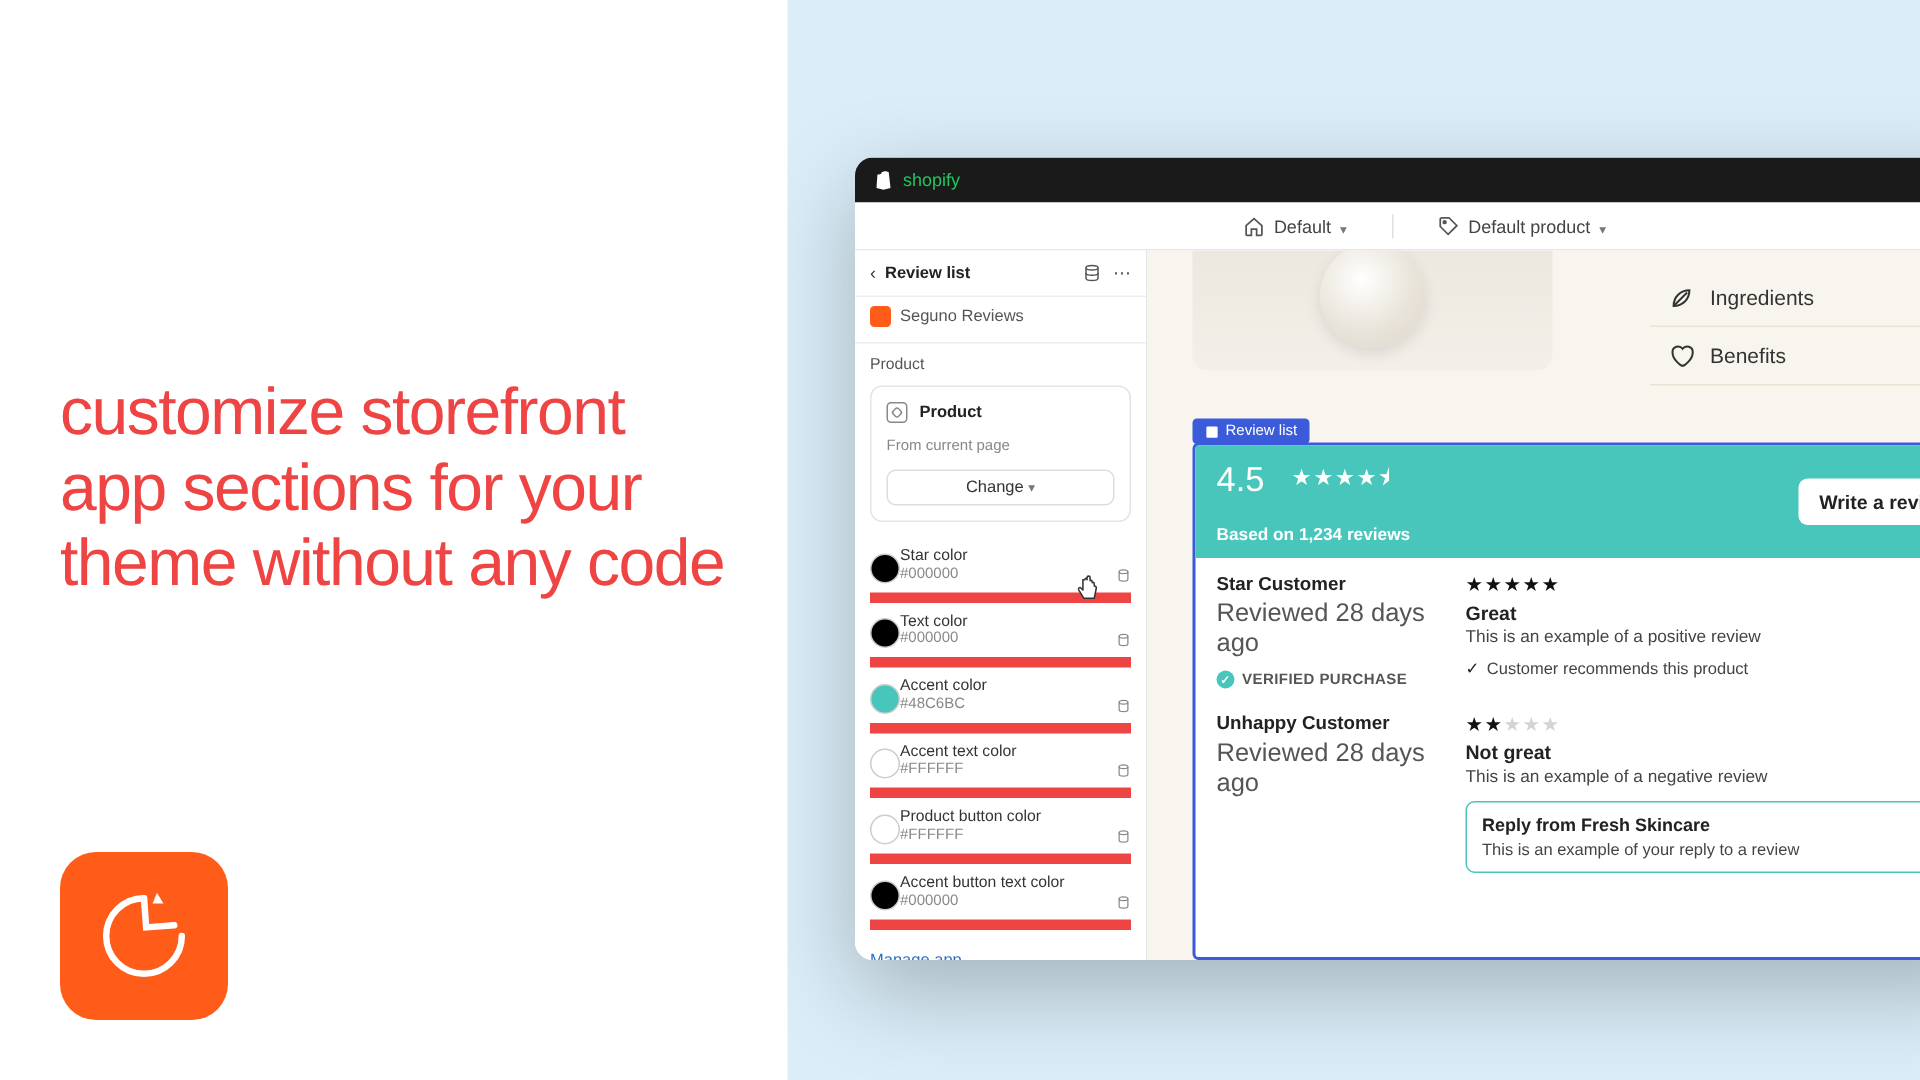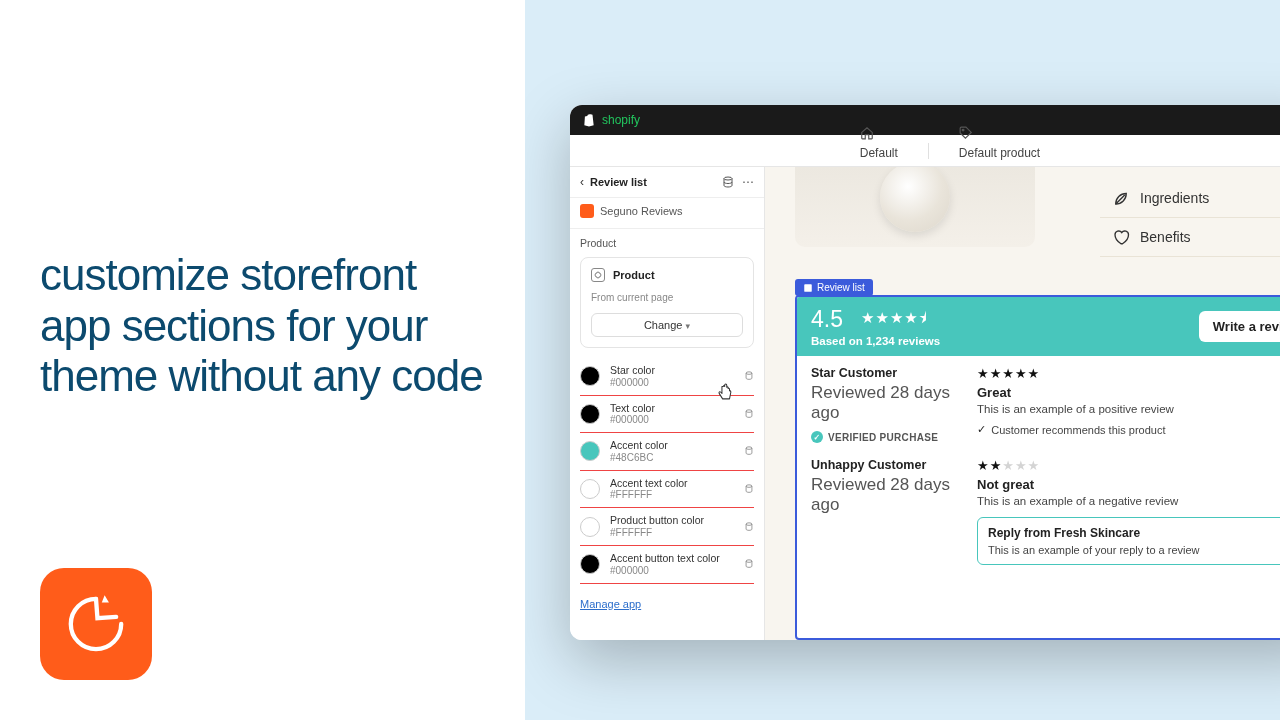--- a/index.html
+++ b/index.html
@@ -1,28 +1,28 @@
 <!DOCTYPE html>
 <html><head>
 <meta charset="utf-8">
 <style>
   * { box-sizing: border-box; margin: 0; padding: 0; }
   body { font-family: -apple-system, BlinkMacSystemFont, 'Segoe UI', sans-serif; width:1280px; height:720px; overflow:hidden; background:#fff; position:relative; }
   .page { display:flex; width:1280px; height:720px; }
   .left-pane { width:525px; height:720px; background:#fff; position:relative; padding:50px 40px; }
-  .left-heading { font-size:44px; font-weight:400; letter-spacing:-1px; line-height:1.15; color:#0c4a6e; margin-top:200px; }
+  .left-heading { font-size:44px; font-weight:400; letter-spacing:-1px; line-height:1.15; color:#ef4444; margin-top:200px; }
   .logo-tile { position:absolute; left:40px; bottom:40px; width:112px; height:112px; background:#ff5c1a; border-radius:24px; display:flex; align-items:center; justify-content:center; }
   .logo-tile svg { width:72px; height:72px; }
   .right-pane { flex:1; background:#daedf8; position:relative; overflow:hidden; }
   .screenshot { position:absolute; left:45px; top:105px; width:760px; height:535px; background:#fff; border-radius:12px 0 0 12px; box-shadow:0 20px 60px rgba(0,0,0,.25); overflow:hidden; }
   .topbar { height:30px; background:#1a1a1a; display:flex; align-items:center; padding:0 12px; gap:6px; }
   .shopify-glyph { width:14px; height:14px; }
   .topbar-label { color:#22c55e; font-size:12px; font-weight:500; }
   .subbar { height:32px; background:#fff; border-bottom:1px solid #e6e6e6; display:flex; align-items:center; justify-content:center; gap:30px; }
-  .pill { display:flex; align-items:flex-start; gap:6px; font-size:12px; color:#444; cursor:pointer;flex-direction:column; }
+  .pill { display:flex; align-items:flex-end; gap:6px; font-size:12px; color:#444; cursor:pointer; }
   .pill .ico { width:14px; height:14px; display:inline-flex; align-items:center; justify-content:center; }
   .chev { font-size:9px; color:#777; }
   .divider { width:1px; height:16px; background:#e0e0e0; }
   .editor-body { display:flex; height:calc(100% - 62px); }
   .sidebar { width:195px; border-right:1px solid #e6e6e6; background:#fff; display:flex; flex-direction:column; font-size:11px; overflow:hidden; }
   .sb-head { display:flex; align-items:center; padding:8px 10px; gap:6px; border-bottom:1px solid #eee; }
   .sb-back { font-size:12px; cursor:pointer; color:#333; }
   .sb-title { font-weight:600; color:#222; flex:1; }
   .sb-head-actions { display:flex; gap:8px; }
   .sb-head-actions .ic { width:12px; height:12px; cursor:pointer; color:#555; }
@@ -31,39 +31,39 @@
   .app-name { color:#555; }
   .sb-section-label { padding:8px 10px 4px; color:#555; font-size:10.5px; }
   .product-card { margin:4px 10px 6px; border:1px solid #e4e4e4; border-radius:8px; padding:10px; }
   .pc-row { display:flex; align-items:center; gap:8px; }
   .pc-ico { width:14px; height:14px; border:1.5px solid #888; border-radius:3px; position:relative; }
   .pc-ico::after{content:"";position:absolute;inset:3px;border:1.5px solid #888;border-radius:2px;transform:rotate(45deg);}
   .pc-title { font-weight:600; color:#222; }
   .pc-sub { color:#888; font-size:10px; margin-top:10px; }
   .change-btn { margin-top:10px; border:1px solid #ddd; border-radius:6px; padding:5px 0; text-align:center; font-size:11px; color:#333; cursor:pointer; background:#fff; }
   .color-list { padding:4px 10px; }
-  .color-item { display:flex; align-items:center; gap:10px; padding:6px 0; border-bottom:1px solid #ef4444; position:relative; }
+  .color-item { display:flex; align-items:flex-end; padding:6px 0; border-bottom:7px solid #ef4444; position:relative; }
   .swatch { width:20px; height:20px; border-radius:50%; border:1px solid #ccc; flex-shrink:0; }
   .color-meta { flex:1; line-height:1.2; }
   .color-name { color:#333; font-size:10.5px; }
   .color-hex { color:#888; font-size:10px; }
   .lock-ic { width:10px; height:10px; color:#888; }
   .manage-link { padding:10px; color:#2c6ecb; text-decoration:underline; font-size:11px; cursor:pointer; }
   .preview { flex:1; background:#f8f5ef; position:relative; overflow:hidden; }
   .product-img { position:absolute; left:30px; top:0; width:240px; height:80px; background:linear-gradient(#ece8e0,#f4f0e9); border-radius:0 0 10px 10px; display:flex; align-items:center; justify-content:center; }
   .product-circle { width:70px; height:70px; border-radius:50%; background:radial-gradient(circle at 40% 35%, #fff, #e9e4da 55%, #ddd7cc); box-shadow:0 4px 10px rgba(0,0,0,.1); margin-top:-20px; }
   .accordion { position:absolute; right:0; top:12px; width:230px; }
   .acc-row { display:flex; align-items:center; gap:10px; padding:10px 12px; font-size:14px; color:#333; border-bottom:1px solid #e9e3d6; }
   .acc-ico { width:18px; height:18px; }
   .tag-bar { position:absolute; left:30px; top:112px; background:#3b5bdb; color:#fff; font-size:10px; padding:3px 8px; border-radius:3px; display:flex; align-items:center; gap:4px; }
   .review-widget { position:absolute; left:30px; top:128px; right:0; bottom:0; border:2px solid #3b5bdb; border-radius:4px 0 0 4px; background:#fff; overflow:hidden; }
   .rw-header { background:#48c6bc; color:#fff; padding:9px 14px; display:flex; align-items:center; }
   .rw-score { font-size:23px; font-weight:500; margin-right:10px; }
   .rw-stars { color:#fff; font-size:15px; letter-spacing:1px; }
-  .rw-count { font-size:11.5px; font-weight:600; margin-top:2px; }
+  .rw-count { font-size:11.5px; font-weight:600; margin-top:18px; }
   .write-btn { margin-left:auto; background:#fff; color:#222; border-radius:6px; padding:8px 14px; font-size:13px; font-weight:600; cursor:pointer; }
   .rw-body { padding:10px 14px; display:flex; flex-direction:column; gap:14px; }
   .review { display:flex; gap:16px; }
   .rv-left { width:150px; }
   .rv-name { font-weight:700; font-size:12.5px; color:#222; }
   .rv-date { font-size:17px; color:#555; margin-top:3px; }
   .rv-badge { display:inline-flex; align-items:center; gap:5px; margin-top:8px; font-size:10px; font-weight:700; color:#555; letter-spacing:0.3px; }
   .rv-badge .dot { width:12px; height:12px; border-radius:50%; background:#48c6bc; display:inline-flex; align-items:center; justify-content:center; color:#fff; font-size:8px; }
   .rv-right { flex:1; }
   .stars { font-size:13px; letter-spacing:1px; }

